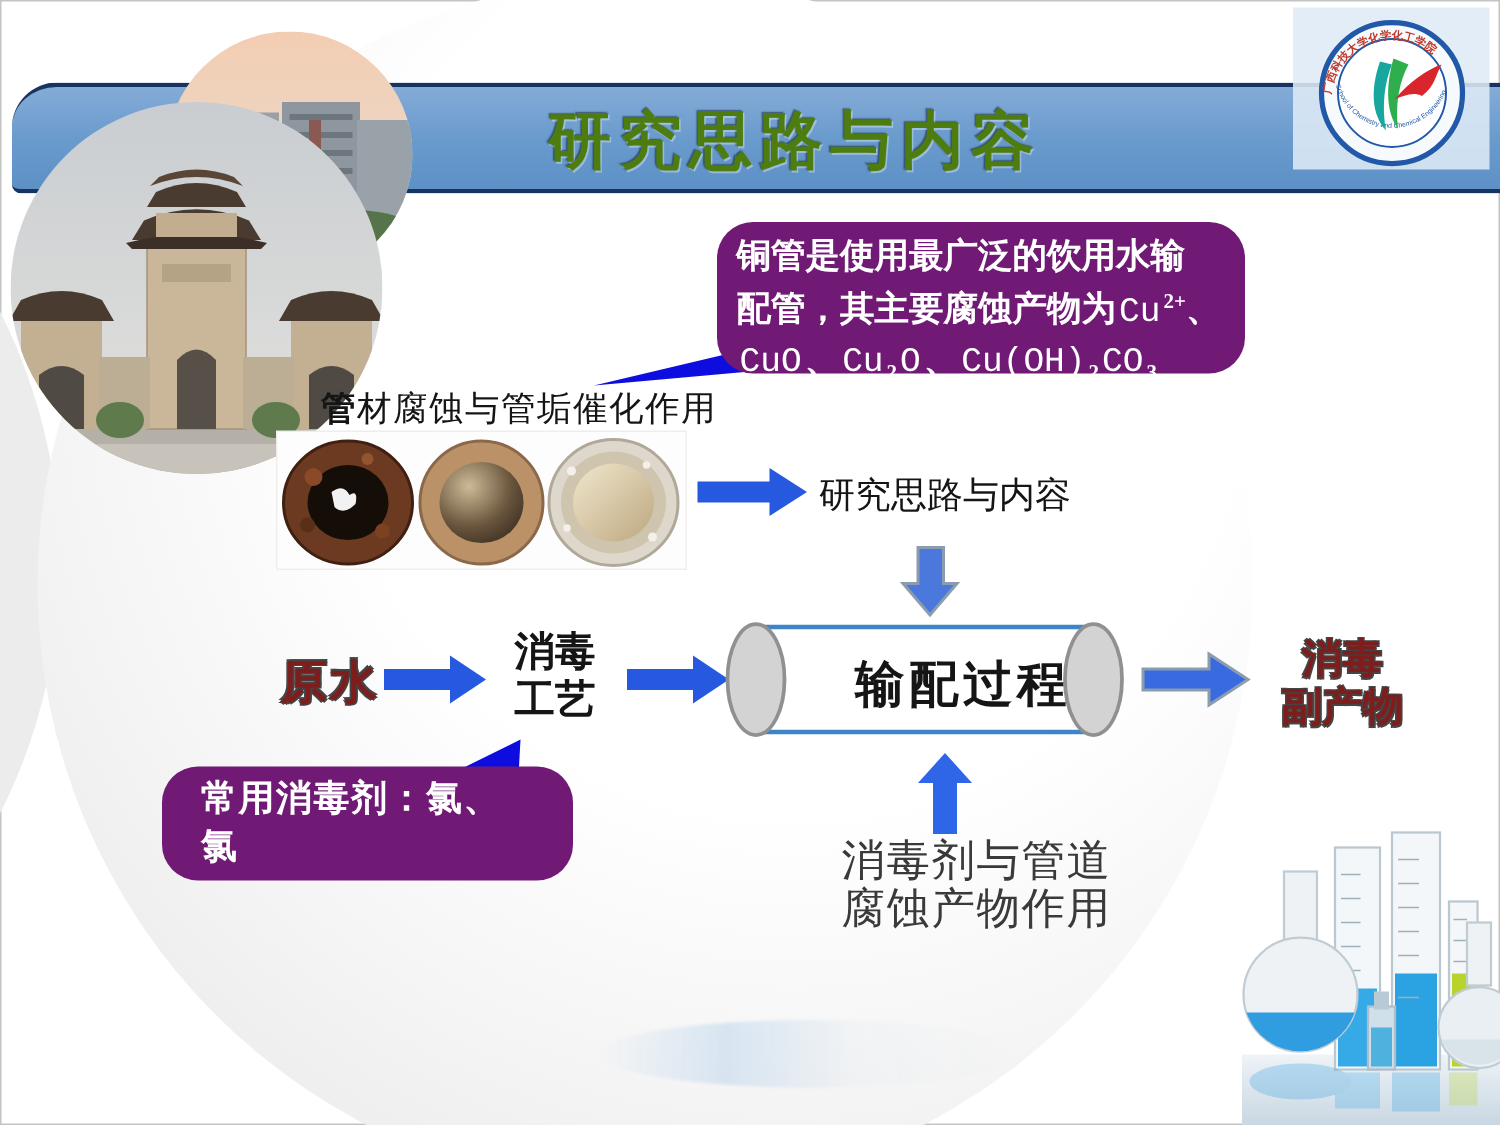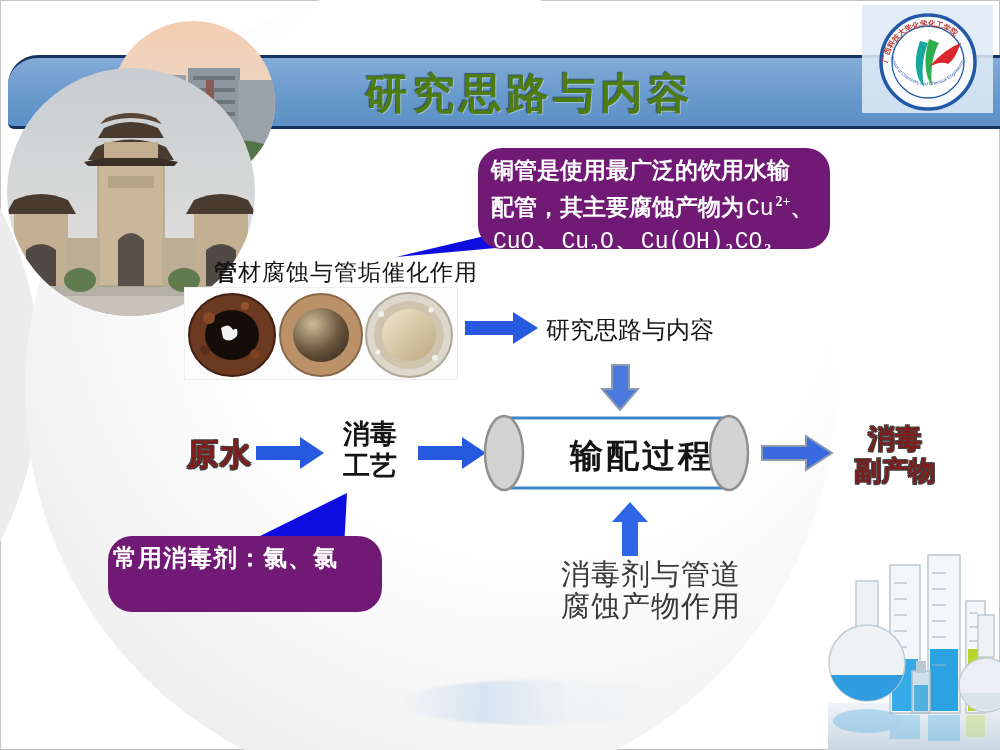--- a/index.html
+++ b/index.html
@@ -43,21 +43,21 @@
   }
   
   .photos { position:absolute; left:0; top:0; width:290px; height:330px; z-index:4; }
   
   .bubble {
     position:absolute; background:#701a75; color:#ffffff; border-radius:24px;
     box-sizing:border-box; z-index:6;
     font-family:"Liberation Serif", serif; font-weight:bold;
   }
   .bubble1 { left:478px; top:148px; width:352px; height:101px; padding:7px 13px; font-size:23px; line-height:31px; }
-  .bubble2 { left:108px; top:536px; width:274px; height:76px; padding:6px 5px; font-size:24px; line-height:32px; letter-spacing:1px; }
+  .bubble2 { left:108px; top:511px; width:274px; height:76px; padding:6px 26px; font-size:24px; line-height:32px; letter-spacing:1px; }
   .formula { font-family:"Liberation Mono", monospace; margin:0 2px; font-weight:normal; }
   .bubble sup { font-size:14px; } .bubble sub { font-size:14px; }
   
   .overlay { position:absolute; left:0; top:0; width:1000px; height:750px; z-index:5; }
   
   .txt { position:absolute; color:#151515; z-index:6; }
   .caption { left:198px; top:257px; font-size:23px; letter-spacing:1px;margin-left:16px; }
   .caption b { font-weight:bold; }
   .pipes-box {
     position:absolute; left:185px; top:288px; width:272px; height:91px;

